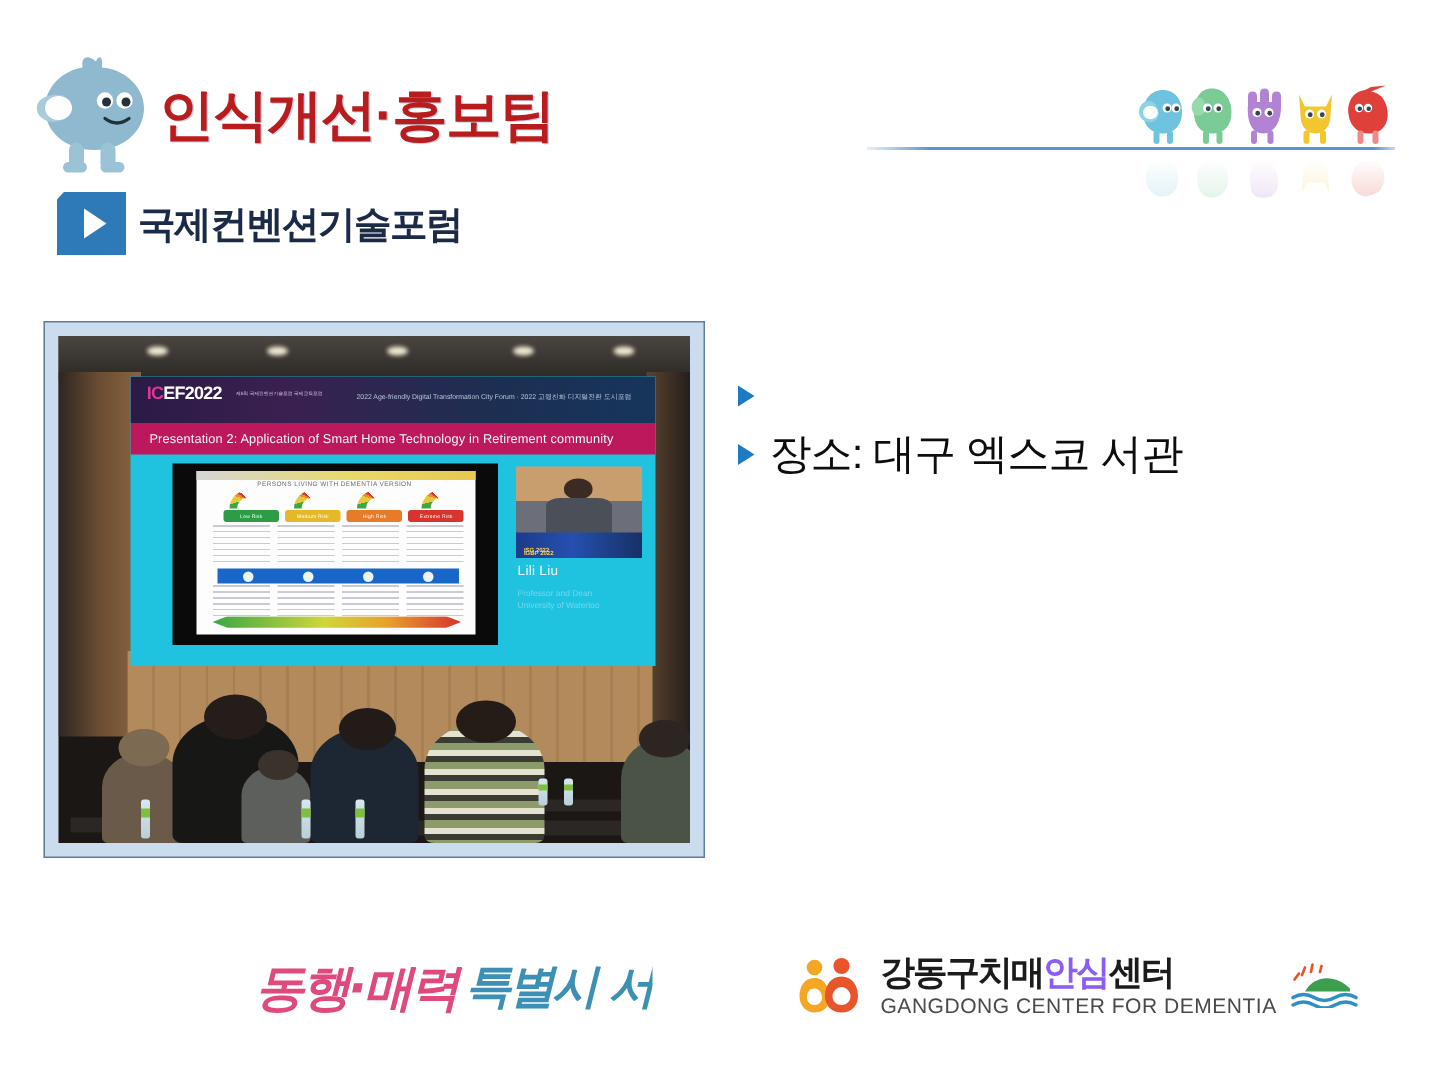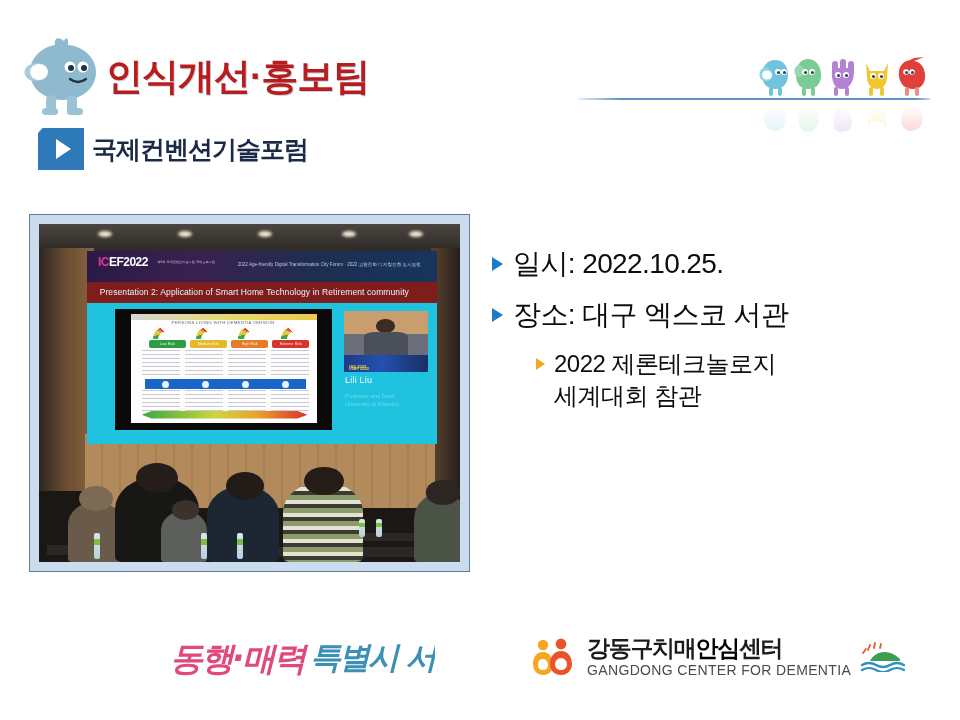--- a/index.html
+++ b/index.html
@@ -77,21 +77,21 @@
     background: #1FC3E0; overflow: hidden;
   }
   .scr-topbar { position: absolute; left: 0; top: 0; width: 100%; height: 16%;
     background: linear-gradient(90deg,#2b1a46,#3a2050 30%,#1c2f52 70%,#17355c); }
   .scr-logo { position: absolute; left: 3%; top: 2%; font-size: 12px; font-weight: bold; color: #ffffff;
     font-family: "Liberation Sans", sans-serif; letter-spacing: -.5px; text-align: center; }
   .scr-logo .mag { color: #e0349b; }
   .scr-logo-sub { position: absolute; left: 20%; top: 4.5%; font-size: 3.2px; color: #cfc6dd; line-height: 1.25; }
   .scr-logo-right { position: absolute; left: 43%; top: 5.5%; font-size: 4.6px; color: #b9c6dd; white-space: nowrap; }
   .scr-title-band { position: absolute; left: 0; top: 16%; width: 100%; height: 11%;
-    background: #7f1d1d; display: flex; align-items: center; }
+    background: #be185d; display: flex; align-items: center; }
   .scr-title { font-size: 8.5px; color: #eaf7fb; padding-left: 3.5%; white-space: nowrap; letter-spacing: .1px; }
   .scr-body { position: absolute; left: 8%; top: 30%; width: 62%; height: 63%; background: #0a0a0a; }
   .scr-card { position: absolute; left: 7%; top: 4%; width: 86%; height: 90%;
     background: #fdfdfd; }
   .card-head { position: absolute; left: 0; top: 0; width: 100%; height: 6%;
     background: linear-gradient(90deg,#d6d6d6,#e8d96a 55%,#e9c84e); }
   .card-title { position: absolute; left: 22%; top: 6%; font-size: 4.3px; color: #6b6b6b; letter-spacing: .3px; }
   .gauges { position: absolute; left: 12%; top: 12%; width: 82%; height: 11%; display: flex; justify-content: space-between; }
   .gauge { width: 16%; height: 100%;
     background: conic-gradient(from 225deg, #3aa845 0deg 30deg, #e5c93a 30deg 60deg, #e98a2b 60deg 75deg, #d93a32 75deg 90deg, transparent 90deg);
@@ -150,21 +150,21 @@
     margin-top: 10px; margin-right: 9px;
   }
   .sub-text { font-size: 24px; color: #0d0d0d; letter-spacing: -.5px; line-height: 1.34; }
 
   
   .seoul-logo { position: absolute; left: 170px; top: 630px; width: 265px; height: 56px; }
   .gd-logo { position: absolute; left: 532px; top: 629px; width: 300px; height: 56px; display: flex; align-items: center; }
   .gd-mark { position: relative; width: 48px; height: 38px; flex: none; margin-right: 7px; }
   .gd-text-wrap { display: flex; flex-direction: column; }
   .gd-kr { font-size: 23px; font-weight: bold; letter-spacing: -1.3px; white-space: nowrap; line-height: 1.05; }
-  .gd-kr .k1 { color: #1B1B1B; } .gd-kr .k2 { color: #000000; }
+  .gd-kr .k1 { color: #1B1B1B; } .gd-kr .k2 { color: #8b5cf6; }
   .gd-en { font-size: 14px; color: #4a4a4a; letter-spacing: .35px; white-space: nowrap; margin-top: 2px; }
   .gd-emblem { position: relative; width: 48px; height: 30px; flex: none; margin-left: 9px; }
 </style>
 </head>
 <body>
 
 <div id="slide">
 
   <div class="mascot-logo">
     <svg viewBox="0 0 92 84" width="92" height="84">
@@ -368,32 +368,24 @@
         <div class="bottle" style="left:47%;"></div>
         <div class="bottle" style="left:76%; bottom:22%; height:18px;"></div>
         <div class="bottle" style="left:80%; bottom:22%; height:18px;"></div>
       </div>
     </div>
   </div>
 
   <div class="bullets">
     <div class="b-row">
       <div class="tri-mark"></div>
-      <div class="b-text">일시: 2022.10.25.</div>
     </div>
     <div class="b-row">
       <div class="tri-mark"></div>
       <div class="b-text">장소: 대구 엑스코 서관</div>
-    </div>
-    <div class="sub-row">
-      <div class="tri-mark sub"></div>
-      <div>
-        <div class="sub-text">2022 제론테크놀로지</div>
-        <div class="sub-text">세계대회 참관</div>
-      </div>
     </div>
   </div>
 
   <div class="seoul-logo">
     <svg viewBox="0 0 265 56" width="265" height="56">
       <text x="0" y="40" font-family="DejaVu Sans, sans-serif" font-size="33" font-weight="bold" font-style="italic" fill="#E0497E" letter-spacing="-2">동행·매력</text>
       <text x="140" y="38" font-family="DejaVu Sans, sans-serif" font-size="31" font-weight="bold" font-style="italic" fill="#3C8FB5" letter-spacing="-2">특별시 서울</text>
     </svg>
   </div>
 

